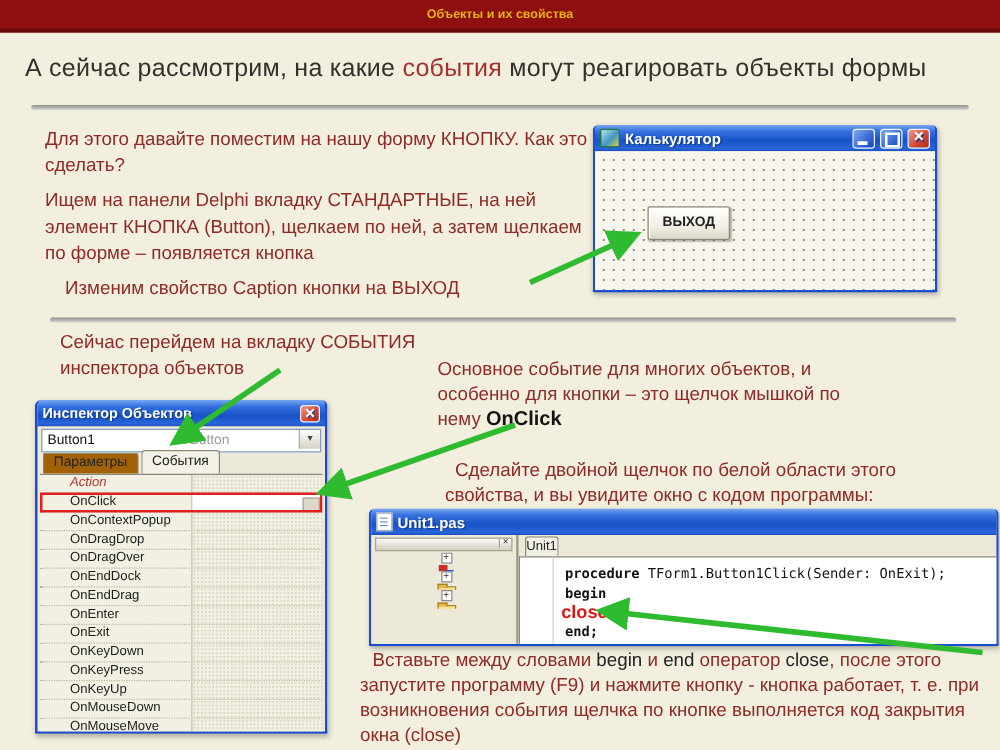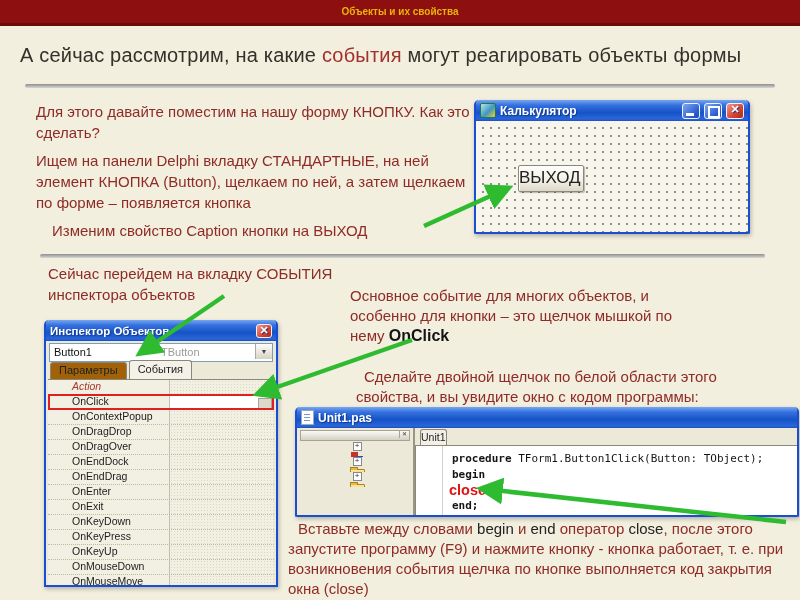--- a/index.html
+++ b/index.html
@@ -65,21 +65,21 @@
     position:absolute; left:0; right:0; top:21px; bottom:0;
     background:#f7f5ec;
     background-image:radial-gradient(#908e80 1px, transparent 1.2px);
     background-size:8px 8px; background-position:3px 3px;
   }
   .vyhod-btn {
     position:absolute; left:42px; top:44px; width:64px; height:25px;
     background:linear-gradient(180deg,#fefefc 0%,#f2efe4 60%,#dcd8ca 100%);
     border:1px solid #8a8878; border-radius:2px;
     box-shadow:1px 1px 0 #fff inset, 1px 1px 1px rgba(0,0,0,.25);
-    font-size:17px; color:#222; line-height:24px;
+    font-size:11px; color:#222; text-align:center; line-height:24px;font-weight:bold;
   }
   .form-app-icon { width:14px; height:13px; flex:none; border:1px solid #274; border-radius:2px;
     background:linear-gradient(135deg,#bfe2ef 0%,#3f98c0 55%,#e8d040 100%); }
   
   .oi-combo {
     position:absolute; top:23px; left:3px; right:3px; height:17px;
     background:#fff; border:1px solid #7f9db9;
     font-size:11px; line-height:16px; padding-left:4px; color:#111;
   }
   .oi-combo .otype { position:absolute; left:50%; color:#9a9a9a; }
@@ -185,21 +185,21 @@
   </div>
 
   <div class="lead2 redtext">Сейчас перейдем на вкладку СОБЫТИЯ инспектора объектов</div>
 
   <div class="onclick-note redtext">
     <span>Основное событие для многих объектов, и особенно для кнопки – это щелчок мышкой по нему </span><span class="bk">OnClick</span>
   </div>
 
   <div class="dblclick-note redtext">Сделайте двойной щелчок по белой области этого свойства, и вы увидите окно с кодом программы:</div>
 
-  <div class="xp-window" style="left:28px; top:320px; width:230px; height:265px; border-radius:5px 5px 0 0;margin-left:16px;">
+  <div class="xp-window" style="left:28px; top:320px; width:230px; height:265px; border-radius:5px 5px 0 0;">
     <div class="xp-titlebar">
       <span class="xp-title-text" style="font-size:11.5px">Инспектор Объектов</span>
       <span class="winbtn btn-close-red" style="width:16px;height:14px"></span>
     </div>
     <div class="oi-combo">
       <span>Button1</span>
       <span class="otype">TButton</span>
       <span class="oi-dd">▼</span>
     </div>
     <div class="oi-tabs">
@@ -290,21 +290,21 @@
         </div>
         <div class="tree-item">
           <span class="plusbox"></span>
           <span class="icon-folder"></span>
           <span>Модули</span>
         </div>
       </div>
       <div class="uw-main">
         <span class="uw-tab">Unit1</span>
         <div class="uw-code">
-          <div class="code-line"><span>procedure</span><span class="plain"> TForm1.Button1Click(Button: TObject);</span></div>
+          <div class="code-line"><span>procedure</span><span class="plain"> TForm1.Button1Click(Sender: OnExit);</span></div>
           <div class="code-line">begin</div>
           <div class="code-close">close</div>
           <div class="code-line">end;</div>
         </div>
       </div>
     </div>
   </div>
 
   <div class="footer-note redtext">
     <span>Вставьте между словами </span><span class="bk">begin</span><span> и </span><span class="bk">end</span><span> оператор </span><span class="bk">close</span><span>, после этого запустите программу (F9) и нажмите кнопку -  кнопка работает, т. е. при возникновения события щелчка по кнопке выполняется код закрытия окна (close)</span>

